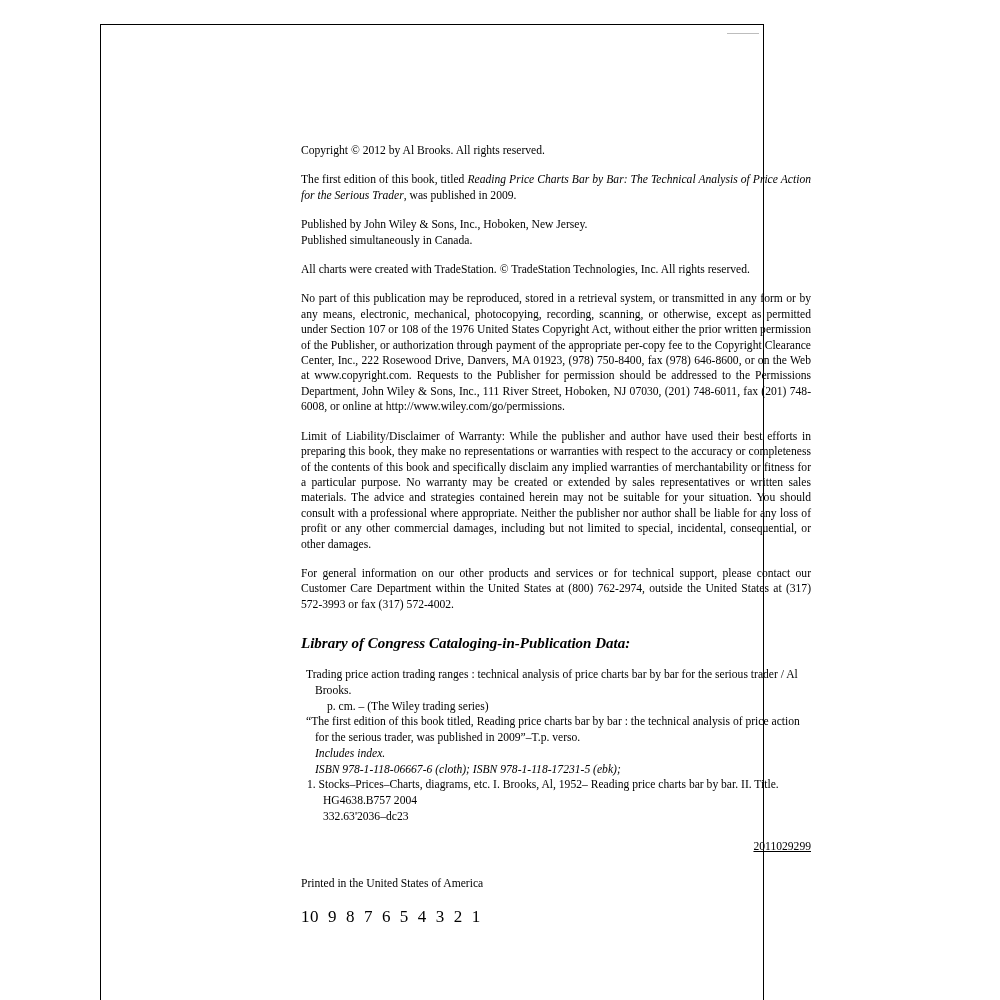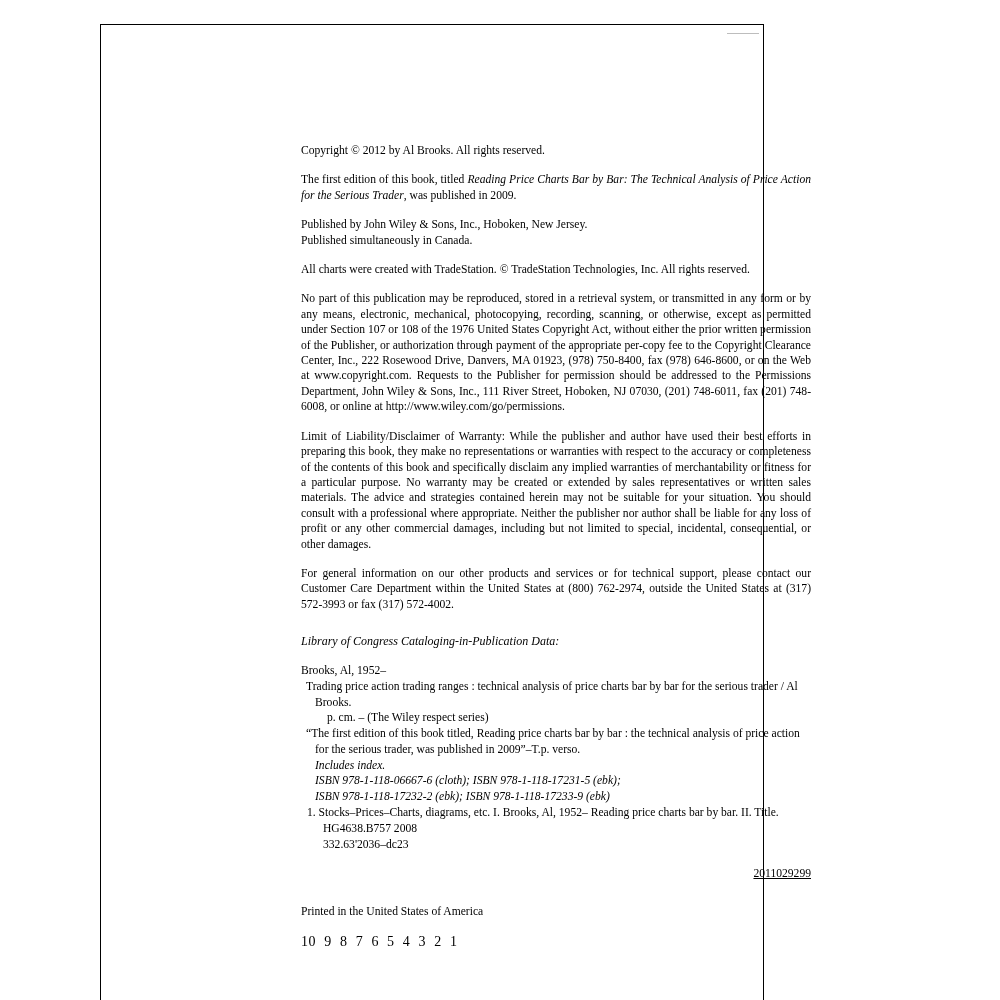--- a/index.html
+++ b/index.html
@@ -47,23 +47,23 @@
   }
 
   p {
     margin: 0 0 14px 0;
   }
   p:last-child { margin-bottom: 0; }
 
   .em { font-style: italic; }
 
   .loc-heading {
-    font-weight: normal;
+    font-weight: bold;
     font-style: italic;
-    font-size: 12px;
+    font-size: 15px;
     margin: 22px 0 13px 0;
   }
 
   .cip {
     text-align: left;
     line-height: 1.36;
   }
   .cip .i1 { display: block; text-indent: 0; }
   .cip .i2 { display: block; padding-left: 14px; text-indent: -9px; }
   .cip .i3 { display: block; padding-left: 26px; }
@@ -78,21 +78,21 @@
   }
 
   .printed-in {
     margin-top: 22px;
   }
 
   .printrun {
     margin-top: 7px;
     letter-spacing: 0.6px;
     word-spacing: 4px;
-    font-size: 14px;
+    font-size: 17px;
   }
 </style>
 </head>
 <body>
 
 <div id="page">
 
   <div id="trim-mark"></div>
 
   <div id="copy-block">
@@ -111,29 +111,27 @@
     <p>No part of this publication may be reproduced, stored in a retrieval system, or transmitted in any form or by any means, electronic, mechanical, photocopying, recording, scanning, or otherwise, except as permitted under Section 107 or 108 of the 1976 United States Copyright Act, without either the prior written permission of the Publisher, or authorization through payment of the appropriate per-copy fee to the Copyright Clearance Center, Inc., 222 Rosewood Drive, Danvers, MA 01923, (978) 750-8400, fax (978) 646-8600, or on the Web at www.copyright.com. Requests to the Publisher for permission should be addressed to the Permissions Department, John Wiley &amp; Sons, Inc., 111 River Street, Hoboken, NJ 07030, (201) 748-6011, fax (201) 748-6008, or online at http://www.wiley.com/go/permissions.</p>
 
     <p>Limit of Liability/Disclaimer of Warranty: While the publisher and author have used their best efforts in preparing this book, they make no representations or warranties with respect to the accuracy or completeness of the contents of this book and specifically disclaim any implied warranties of merchantability or fitness for a particular purpose. No warranty may be created or extended by sales representatives or written sales materials. The advice and strategies contained herein may not be suitable for your situation. You should consult with a professional where appropriate. Neither the publisher nor author shall be liable for any loss of profit or any other commercial damages, including but not limited to special, incidental, consequential, or other damages.</p>
 
     <p>For general information on our other products and services or for technical support, please contact our Customer Care Department within the United States at (800) 762-2974, outside the United States at (317) 572-3993 or fax (317) 572-4002.</p>
 
 
     <div class="loc-heading">Library of Congress Cataloging-in-Publication Data:</div>
 
     <div class="cip">
-      <span class="i1">Brooks, Al, 1952–</span>
       <span class="i2">Trading price action trading ranges : technical analysis of price charts bar by bar for the serious trader / Al Brooks.</span>
-      <span class="i3">p. cm. – (The Wiley respect series)</span>
+      <span class="i3">p. cm. – (The Wiley trading series)</span>
       <span class="i2">“The first edition of this book titled, Reading price charts bar by bar : the technical analysis of price action for the serious trader, was published in 2009”–T.p. verso.</span>
       <span class="i4">Includes index.</span>
       <span class="i4">ISBN 978-1-118-06667-6 (cloth); ISBN 978-1-118-17231-5 (ebk);</span>
-      <span class="i4">ISBN 978-1-118-17232-2 (ebk); ISBN 978-1-118-17233-9 (ebk)</span>
       <span class="i5">1. Stocks–Prices–Charts, diagrams, etc.    I. Brooks, Al, 1952– Reading price charts bar by bar.    II. Title.</span>
-      <span class="i6">HG4638.B757 2008</span>
+      <span class="i6">HG4638.B757 2004</span>
       <span class="i6">332.63'2036–dc23</span>
     </div>
 
     <p class="lccn">2011029299</p>
 
     <p class="printed-in">Printed in the United States of America</p>
 
     <p class="printrun">10  9  8  7  6  5  4  3  2  1</p>
 
   </div>

